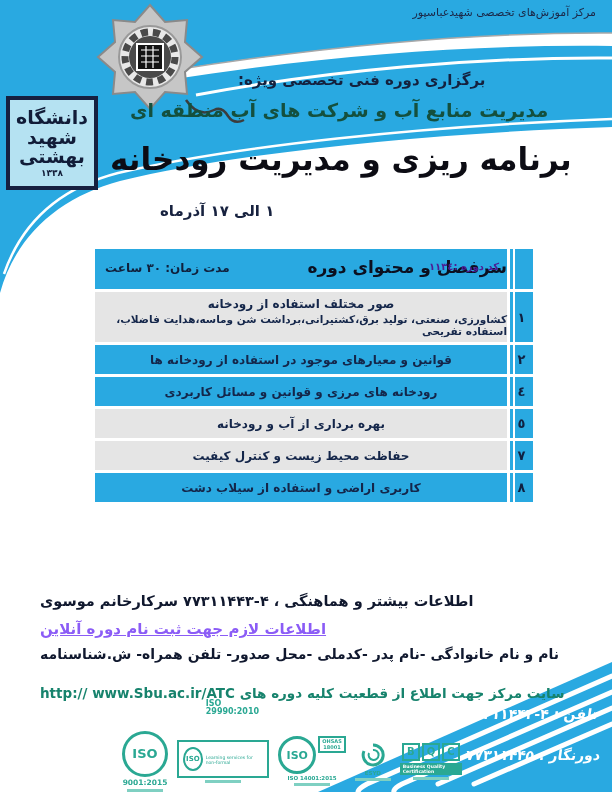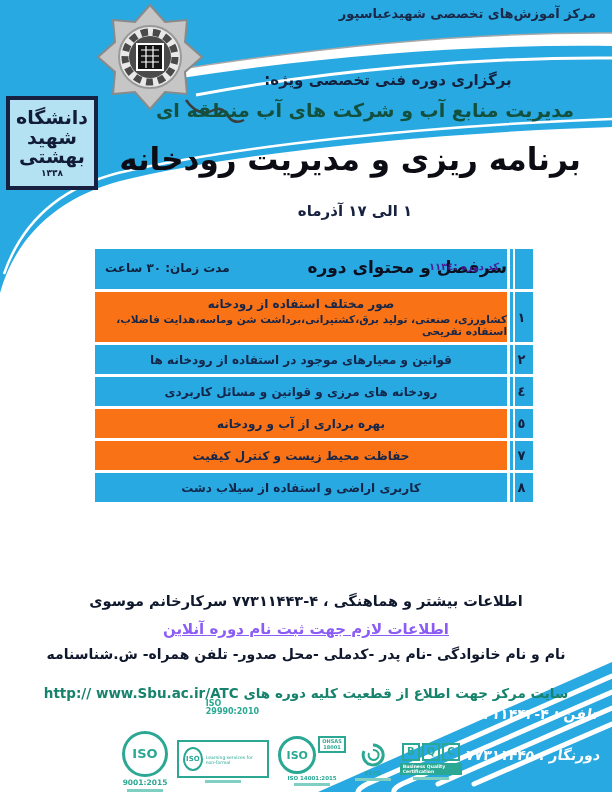--- a/index.html
+++ b/index.html
@@ -1,44 +1,44 @@
 <!DOCTYPE html>
 <html lang="fa"><head>
 <meta charset="utf-8">
 <style>
   html,body{margin:0;padding:0;}
   .page{position:relative;width:612px;height:792px;background:#ffffff;overflow:hidden;
         font-family:"DejaVu Sans",sans-serif;}
   .bg{position:absolute;left:0;top:0;width:612px;height:792px;z-index:0;}
   .abs{position:absolute;z-index:2;}
   .rtl{direction:rtl;unicode-bidi:embed;}
-  .center{text-align:center;}
-
-  .org-title{top:6px;right:16px;font-size:13px;font-weight:bold;color:#1b2747;}
+  .center{text-align:left;}
+
+  .org-title{top:6px;right:16px;font-size:11px;font-weight:normal;color:#1b2747;}
   .stamp{top:96px;left:6px;width:84px;height:86px;background:#b5e2f2;border:4px solid #162040;
          display:flex;flex-direction:column;align-items:center;justify-content:center;
          color:#111c38;font-weight:bold;z-index:3;}
   .stamp .ln{font-size:19px;line-height:1.02;}
   .stamp .yr{font-size:9px;margin-top:1px;letter-spacing:1px;}
 
   .intro1{top:71px;left:238px;width:300px;font-size:15px;font-weight:bold;color:#14213e;}
   .intro2{top:99px;left:130px;width:470px;font-size:19px;font-weight:bold;color:#14503e;}
   .main-title{top:141px;left:110px;width:480px;font-size:31px;font-weight:900;color:#0c0c14;
               letter-spacing:-0.5px;}
   .date-line{top:202px;left:160px;width:390px;font-size:15px;font-weight:bold;color:#17223f;}
 
   .course-table{top:249px;left:95px;width:470px;display:flex;flex-direction:column;gap:3px;z-index:2;}
   .trow{display:flex;gap:3px;}
   .cell-main{width:412px;display:flex;flex-direction:column;align-items:center;justify-content:center;
              color:#14264a;}
   .cell-num{width:23px;display:flex;align-items:center;justify-content:center;
             font-size:13px;font-weight:bold;color:#0f2142;
             background:linear-gradient(90deg,#29a9e1 0 3px,#ffffff 3px 5px,#29a9e1 5px);}
   .bg-blue{background:#29a9e1;}
-  .bg-pale{background:#f97316;}
+  .bg-pale{background:#e5e5e5;}
   .thead{height:40px;position:relative;}
   .thead .duration{position:absolute;left:10px;top:12px;font-size:12px;font-weight:bold;color:#10203c;}
   .thead .htitle{position:absolute;left:0;right:0;top:8px;font-size:17px;
                  font-weight:900;color:#0b1020;}
   .thead .code{position:absolute;right:8px;top:12px;font-size:10px;font-weight:bold;color:#4c1d95;}
   .r-tall{height:50px;}
   .r-std{height:29px;}
   .rowtext{font-size:12px;font-weight:bold;}
   .rowsub{font-size:10.5px;font-weight:bold;margin-top:2px;}
 

